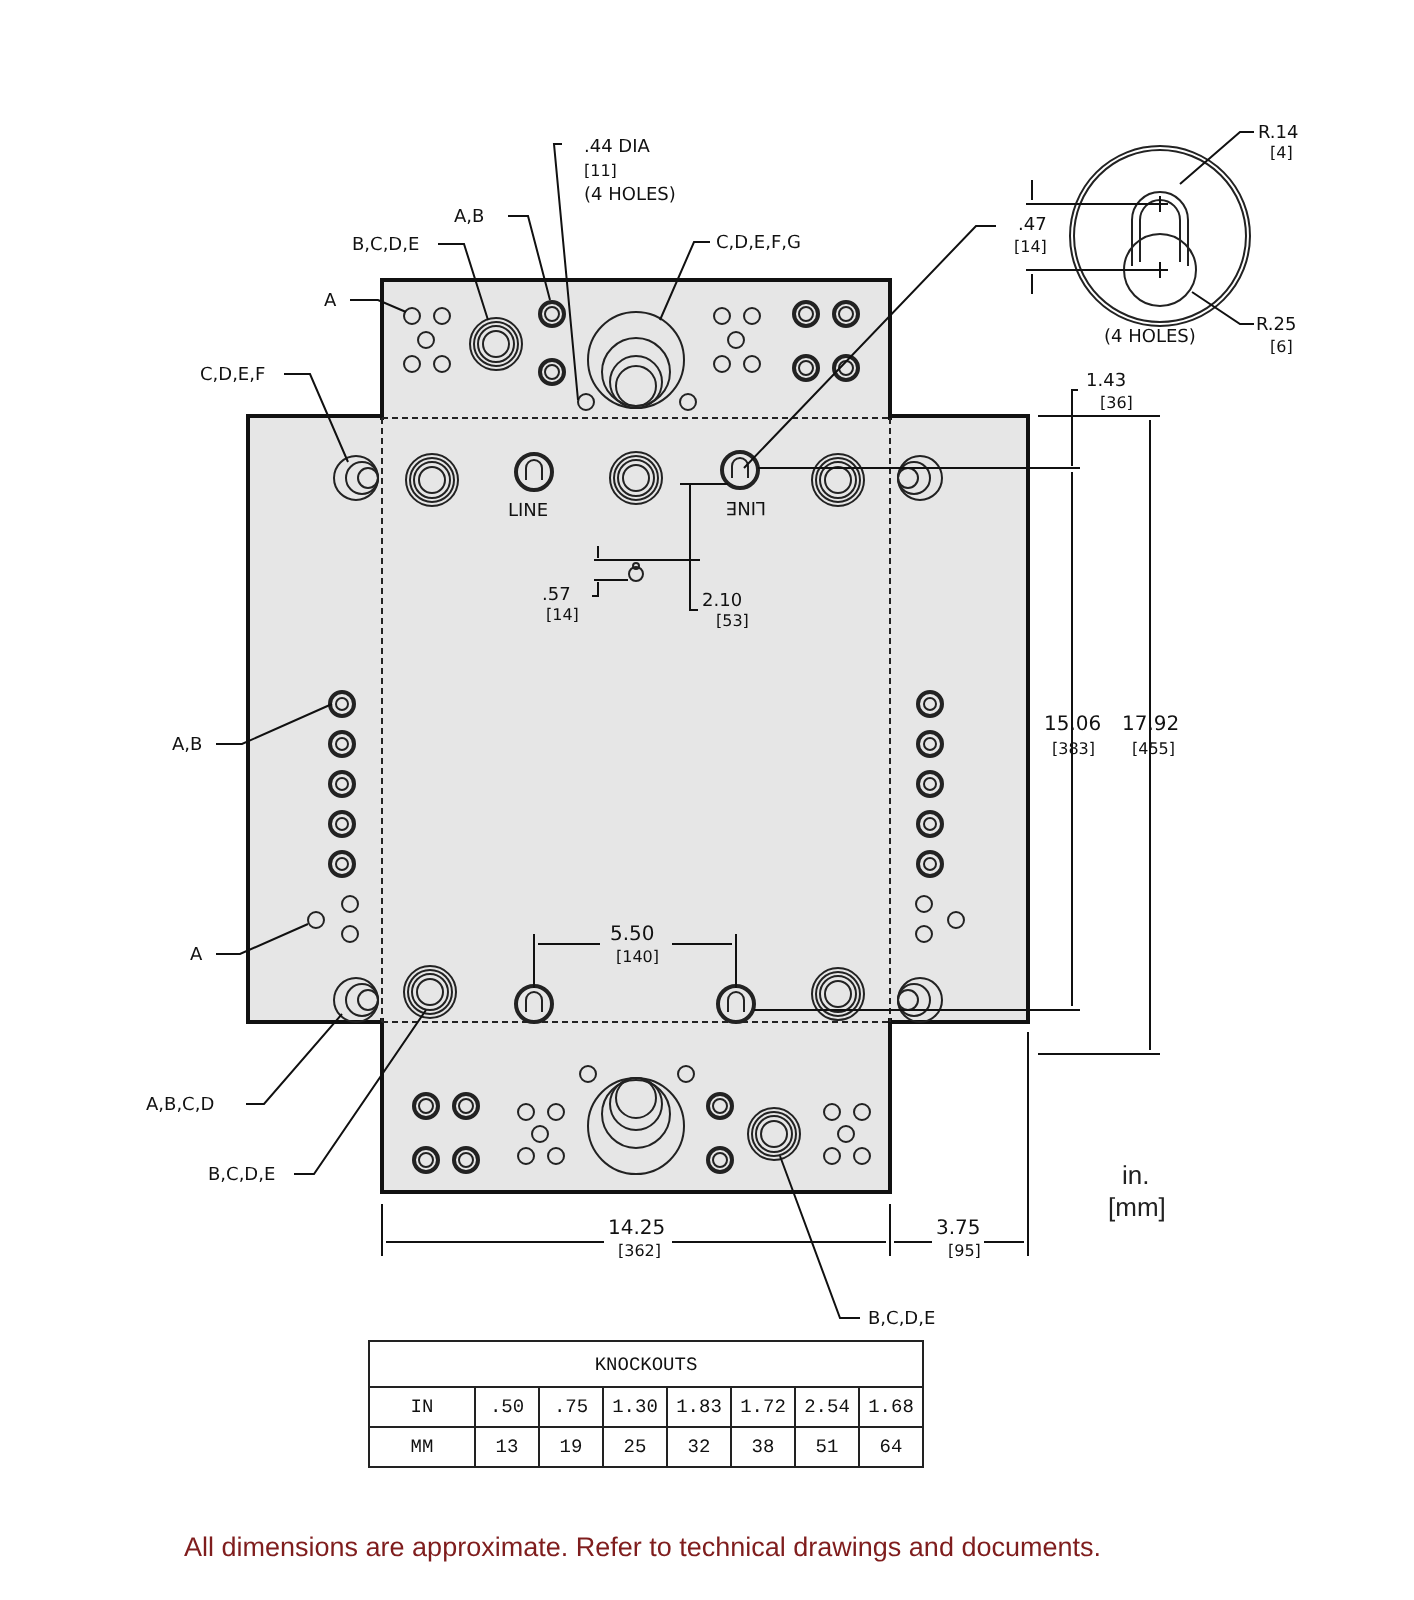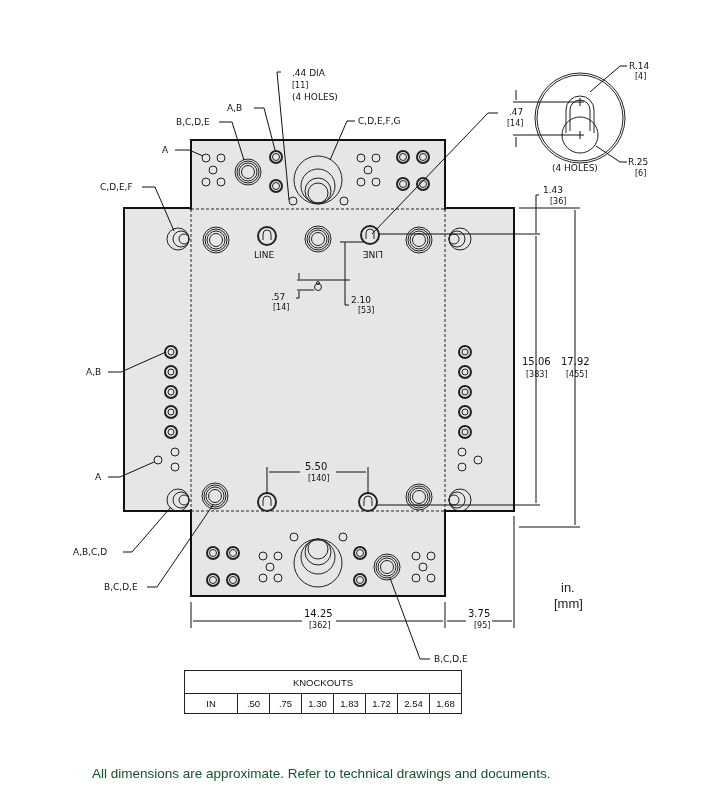--- a/index.html
+++ b/index.html
@@ -8,26 +8,26 @@
   .lbl { font-family: "DejaVu Sans", sans-serif; font-size: 9px; fill: #111; }
   .lbl-sm { font-family: "DejaVu Sans", sans-serif; font-size: 8px; fill: #111; }
   .dim { font-family: "DejaVu Sans", sans-serif; font-size: 10px; fill: #111; }
   .units { font-family: "Liberation Sans", sans-serif; font-size: 13px; fill: #222; }
   .ln { stroke: #111; stroke-width: 1; fill: none; }
   .ko { stroke: #222; stroke-width: 1; fill: none; }
   .ko2 { stroke: #222; stroke-width: 2; fill: none; }
   .body { fill: #e6e6e6; stroke: #111; stroke-width: 2; }
   .dash { stroke: #222; stroke-width: 1; stroke-dasharray: 3 2; fill: none; }
 
-  #ko-table { position: absolute; left: 184px; top: 670px; border-collapse: collapse; font-family: Liberation Sans, sans-serif; font-size: 9.5px; color: #111; }
+  #ko-table { position: absolute; left: 184px; top: 670px; border-collapse: collapse; font-family: Liberation Mono, monospace; font-size: 9.5px; color: #111; }
   #ko-table td, #ko-table th { border: 1px solid #222; height: 19px; padding: 0; text-align: center; font-weight: normal; }
   #ko-table th.title { height: 22px; }
   #ko-table td.head { width: 52px; }
   #ko-table td.val { width: 31px; }
-  #footnote { position: absolute; left: 92px; top: 766px; font-family: "Liberation Sans", sans-serif; font-size: 13.5px; color: #14532d; white-space: nowrap; }
+  #footnote { position: absolute; left: 92px; top: 766px; font-family: "Liberation Sans", sans-serif; font-size: 13.5px; color: #7f1d1d; white-space: nowrap; }
 </style>
 </head>
 <body>
 
 <svg id="drawing" width="707" height="800" viewBox="0 0 707 800" xmlns="http://www.w3.org/2000/svg">
 
   <g>
     <rect class="body" x="124" y="208" width="390" height="303"></rect>
     <rect class="body" x="191" y="140" width="254" height="69"></rect>
     <rect class="body" x="191" y="510" width="254" height="86"></rect>
@@ -370,16 +370,26 @@
   <tr>
     <td class="head">IN</td>
     <td class="val">.50</td>
     <td class="val">.75</td>
     <td class="val">1.30</td>
     <td class="val">1.83</td>
     <td class="val">1.72</td>
     <td class="val">2.54</td>
     <td class="val">1.68</td>
   </tr>
+  <tr>
+    <td class="head">MM</td>
+    <td class="val">13</td>
+    <td class="val">19</td>
+    <td class="val">25</td>
+    <td class="val">32</td>
+    <td class="val">38</td>
+    <td class="val">51</td>
+    <td class="val">64</td>
+  </tr>
 </tbody>
   </table>
 
 <div id="footnote">All dimensions are approximate.  Refer to technical drawings and documents.</div>
 
 </body></html>

